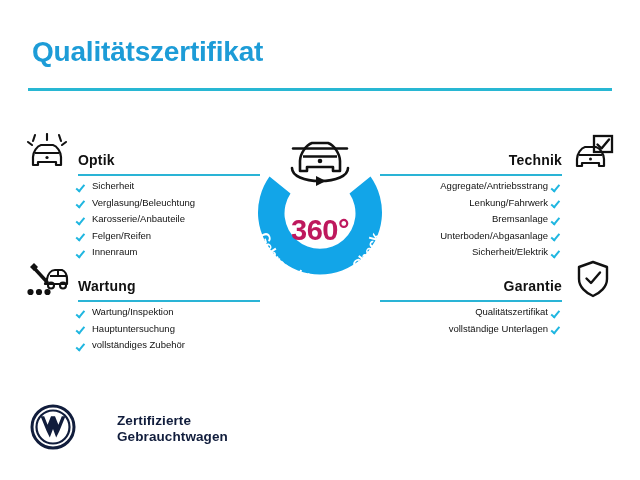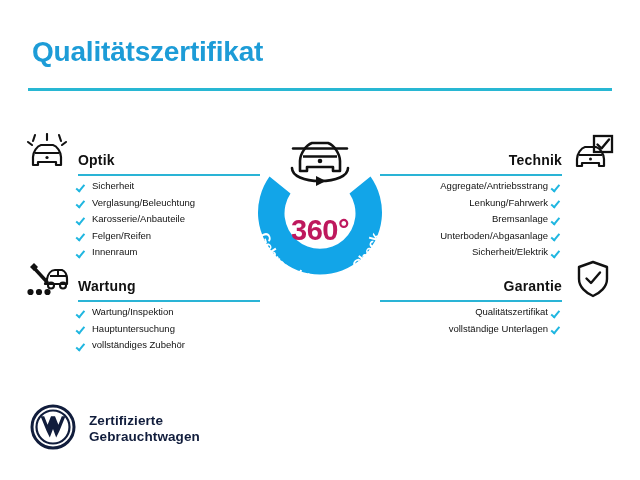--- a/index.html
+++ b/index.html
@@ -172,21 +172,21 @@
     align-items: center;
     gap: 13px;
   }
   .vw-text {
     font-size: 13.5px;
     font-weight: bold;
     line-height: 16px;
     color: #111d3c;
     letter-spacing: 0.1px;
   }
-  .vw-text span { display: block; }
+  .vw-text span { display: block; margin-left: 28px; }
 </style>
 </head>
 <body>
 
 <div class="page">
 
   <div class="title">Qualitätszertifikat</div>
   <div class="title-rule"></div>
 
   <div class="section left sec-optik">

